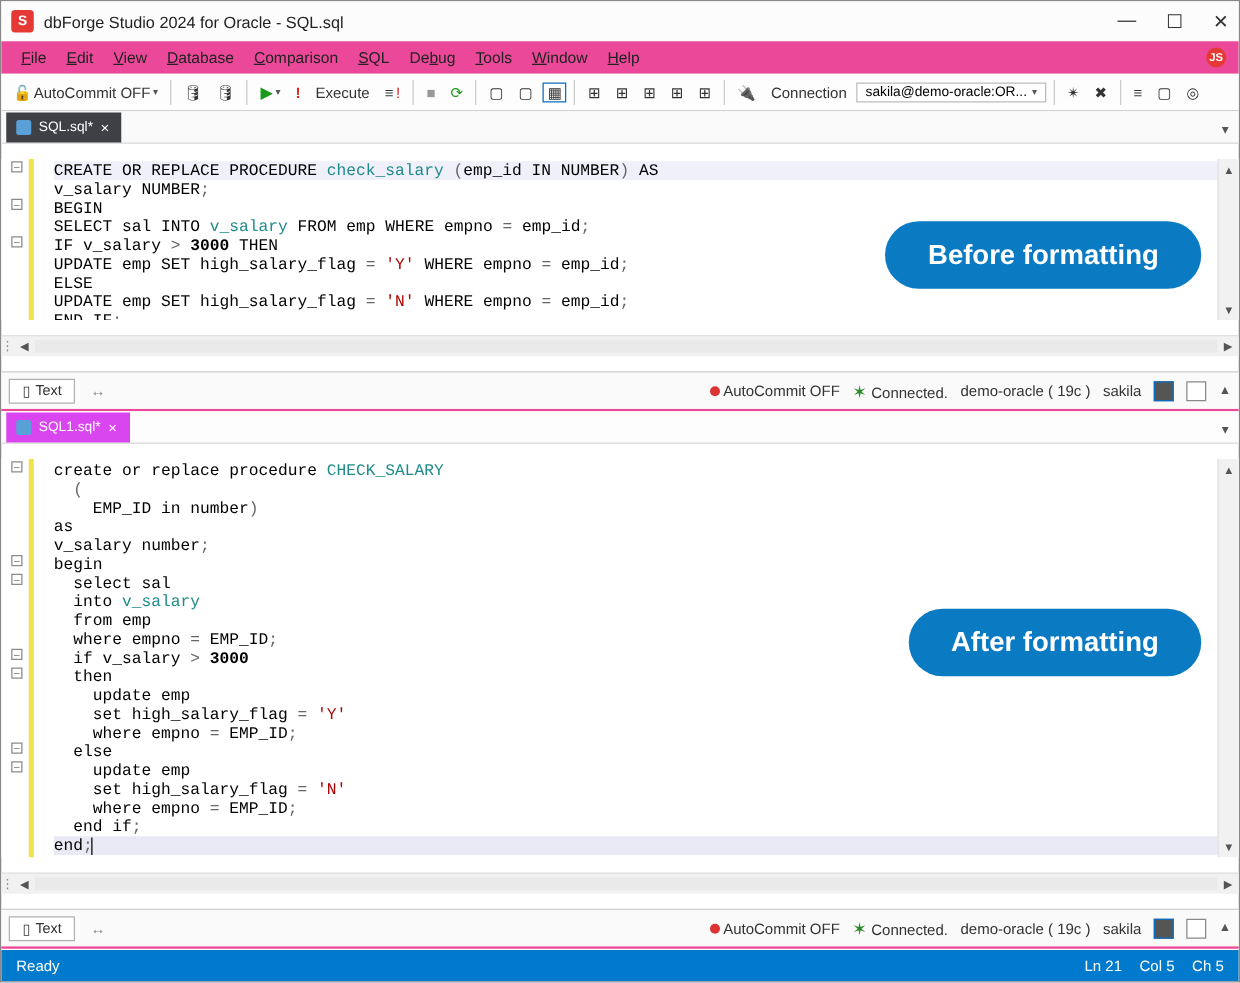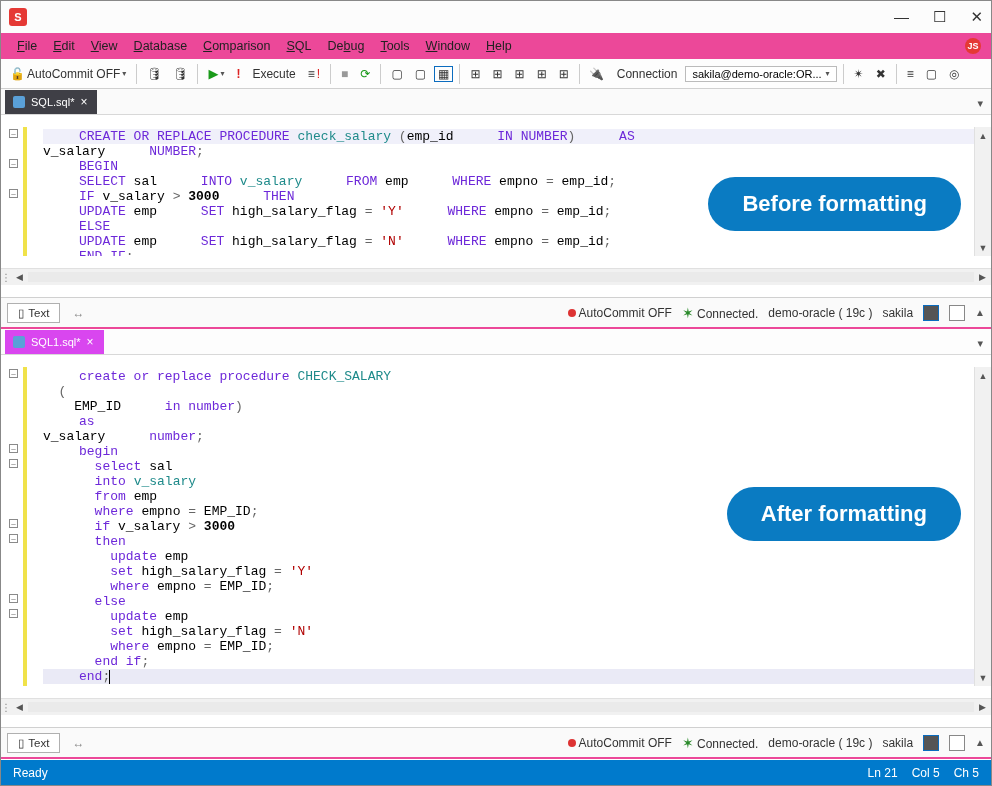--- a/index.html
+++ b/index.html
@@ -24,21 +24,21 @@
   .file-tab .ico { width:12px; height:12px; background:#5aa0d8; border-radius:2px; display:inline-block; }
   .file-tab .close { font-size:12px; cursor:pointer; }
   .tabstrip .chev-down { margin-left:auto; color:#555; font-size:11px; padding:4px; }
   .editor-wrap { display:flex; flex-direction:column; flex:1; min-height:0; }
   .pane { display:flex; flex-direction:column; border-bottom:2px solid #ec4899;gap:12px; }
   .editor { position:relative; display:flex; background:#fff; overflow:hidden; }
   .gutter { width:30px; background:#fff; border-right:0; }
   .gutter-inner { width:100%; height:100%; position:relative; }
   .yellow-bar { position:absolute; left:22px; top:0; width:4px; height:100%; background:#f0e24a; }
   .code { font-family: Consolas, "Courier New", monospace; font-size: 13px; line-height: 15px; white-space: pre; padding: 2px 0 2px 12px; flex:1; color:#000; }
-  .code .kw { color:#6d28d9;margin-left:36px; }
+  .code .kw { color:#000000; }
   .code .fn { color:#1e8a8a; }
   .code .op { color:#666; }
   .code .num { color:#000; font-weight:bold;margin-top:12px; }
   .code .str { color:#b00000; }
   .code .line-hl { background:#f0f0fa; display:inline-block; width:100%; }
   .code .line-hl-last { background:#eaeaf6; display:inline-block; width:100%; }
   .scroll-v { width:17px; background:#f1f1f1; border-left:1px solid #e0e0e0; display:flex; flex-direction:column; }
   .scroll-v .up, .scroll-v .down { height:17px; display:flex; align-items:center; justify-content:center; font-size:9px; color:#555;}
   .scroll-v .track { flex:1; }
   .hscroll { height:17px; background:#f1f1f1; border-top:1px solid #e0e0e0; display:flex; align-items:center; }
@@ -60,20 +60,21 @@
   .fold-box { position:absolute; width:9px; height:9px; border:1px solid #8a8a8a; background:#fff; font-size:8px; line-height:7px; text-align:center; color:#666; }
   .cursor { display:inline-block; border-right:1px solid #000; margin-left:-1px; height:14px; vertical-align:middle;}
   .green-arrow { color:#1a9a1a; font-size:13px; }
   .red-bang { color:#d22; font-weight:bold; }
 </style>
 </head>
 <body>
 
 <div class="titlebar">
   <div class="app-icon">S</div>
+  <div class="titlebar-title">dbForge Studio 2024 for Oracle - SQL.sql</div>
   <div class="win-controls">
     <span>—</span>
     <span>☐</span>
     <span>✕</span>
   </div>
 </div>
 
 <div class="menubar">
   <span><u>F</u>ile</span>
   <span><u>E</u>dit</span>

